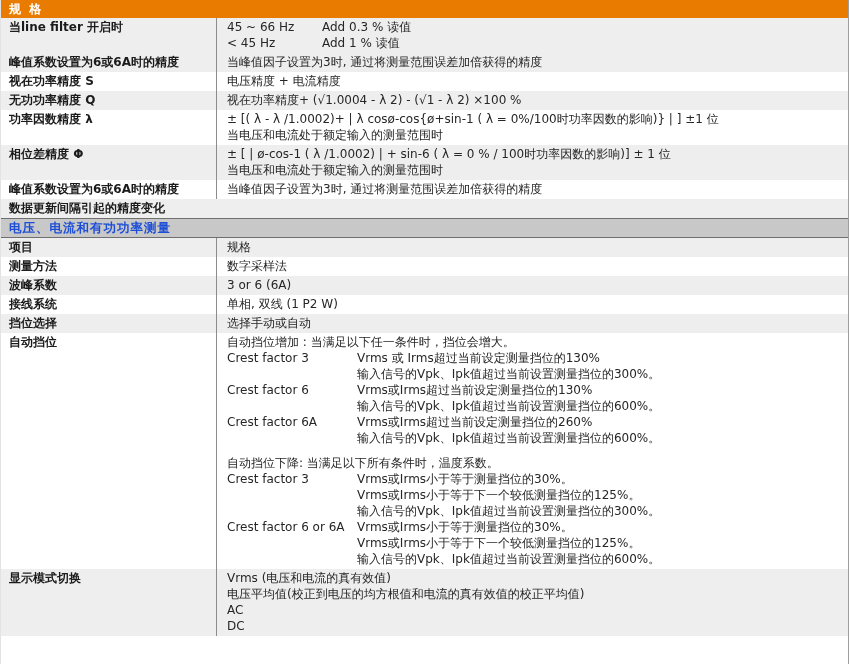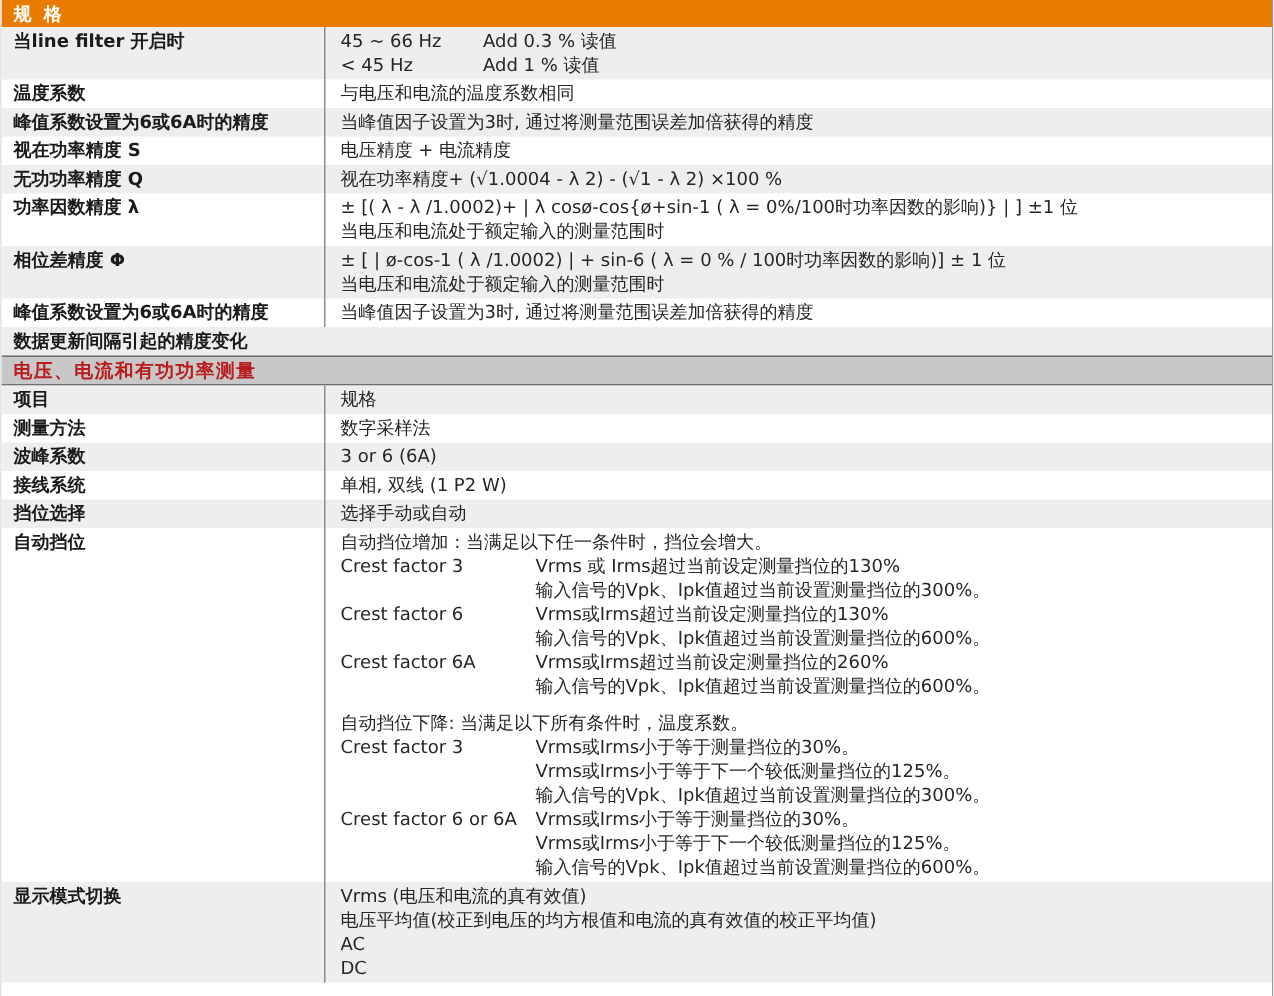--- a/index.html
+++ b/index.html
@@ -1,21 +1,21 @@
 <!DOCTYPE html>
 <html style="--accent: #e97c00; --sec2-bg: #c8c8c8; --row-alt: #eeeeee; --divider: #8c8c8c; --text: #262626;"><head>
 <meta charset="utf-8">
 <style>
   html,body{margin:0;padding:0;background:#fff;}
   body{font-family:"DejaVu Sans","Liberation Sans",sans-serif;color:var(--text,#262626);}
   .page{position:relative;width:849px;height:664px;overflow:hidden;background:#fff;
         border-left:1px solid #e3e3e3;border-right:1px solid #9e9e9e;box-sizing:border-box;}
   .sec-header{box-sizing:border-box;display:flex;align-items:center;padding:0 8px;font-weight:bold;}
   .sec-header.orange{height:18px;background:var(--accent,#e97c00);color:#ffffff;font-size:12px;letter-spacing:2px;}
-  .sec-header.gray{height:20px;background:var(--sec2-bg,#c8c8c8);color:#b91c1c;font-size:12.5px;letter-spacing:1px;
+  .sec-header.gray{height:20px;background:var(--sec2-bg,#c8c8c8);color:#1d4ed8;font-size:12.5px;letter-spacing:1px;
         border-top:1px solid #6f6f6f;border-bottom:1px solid #6f6f6f;}
   .row{display:flex;align-items:stretch;min-height:19px;box-sizing:border-box;}
   .row.gray{background:var(--row-alt,#eeeeee);}
   .label-cell{flex:0 0 215px;width:215px;box-sizing:border-box;padding:1px 6px 2px 8px;
         font-weight:bold;font-size:12px;line-height:16px;color:#1b1b1b;}
   .value-cell{flex:1 1 auto;box-sizing:border-box;border-left:1px solid var(--divider,#8c8c8c);
         padding:1px 8px 2px 10px;font-size:12px;line-height:16px;}
   .line{white-space:nowrap;}
   .pair{display:flex;}
   .pair .p-left{flex:0 0 95px;width:95px;}
@@ -33,26 +33,20 @@
         <div class="label-cell">当line filter 开启时</div>
         <div class="value-cell">
           <div class="line pair">
             <div class="p-left">45 ~ 66 Hz</div>
             <div class="p-right">Add 0.3 % 读值</div>
           </div>
           <div class="line pair">
             <div class="p-left">&lt; 45 Hz</div>
             <div class="p-right">Add 1 % 读值</div>
           </div>
-        </div>
-      </div>
-      <div class="row">
-        <div class="label-cell">温度系数</div>
-        <div class="value-cell">
-          <div class="line">与电压和电流的温度系数相同</div>
         </div>
       </div>
       <div class="row gray">
         <div class="label-cell">峰值系数设置为6或6A时的精度</div>
         <div class="value-cell">
           <div class="line">当峰值因子设置为3时, 通过将测量范围误差加倍获得的精度</div>
         </div>
       </div>
       <div class="row">
         <div class="label-cell">视在功率精度 S</div>

